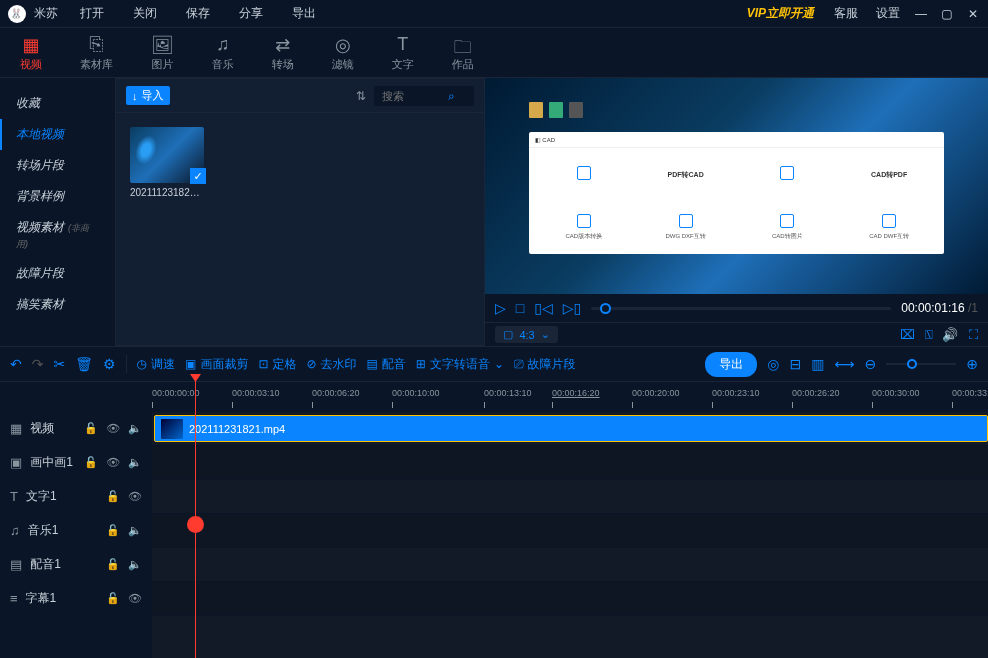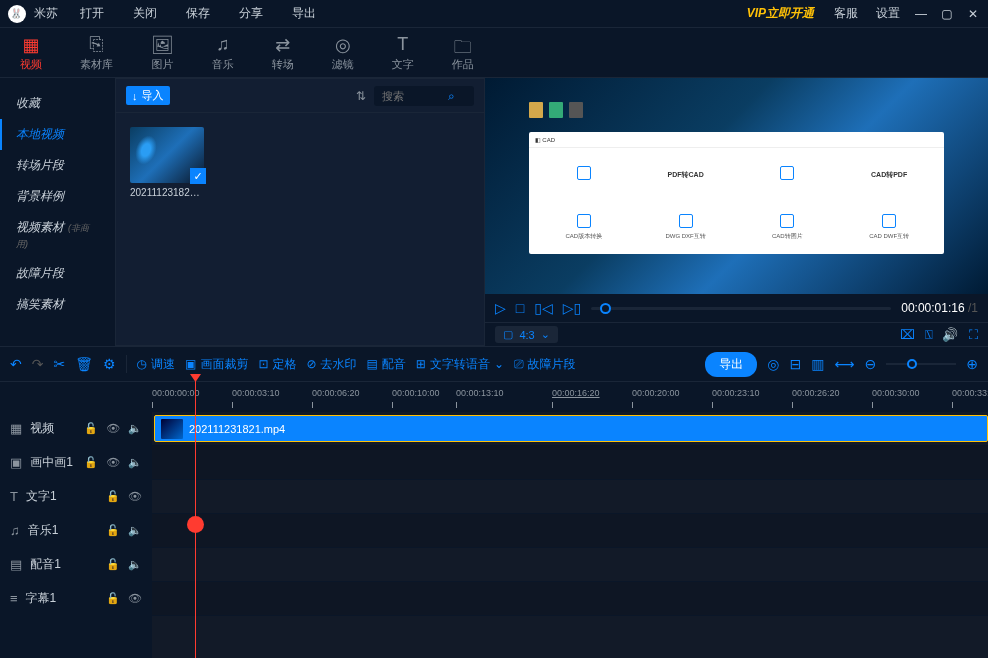--- a/index.html
+++ b/index.html
@@ -320,21 +320,21 @@
 </div>
 
 <div class="timeline">
   <div class="ruler">
     <div class="ruler-pad"></div>
     <div class="ruler-ticks" id="ruler-ticks">
         <div class="tick" style="left: 0px;">00:00:00:00</div>
         <div class="tick" style="left: 80px;">00:00:03:10</div>
         <div class="tick" style="left: 160px;">00:00:06:20</div>
         <div class="tick" style="left: 240px;">00:00:10:00</div>
-        <div class="tick" style="left: 304px;">00:00:13:10</div>
+        <div class="tick" style="left: 332px;">00:00:13:10</div>
         <div class="tick" style="left: 400px; text-decoration: underline;">00:00:16:20</div>
         <div class="tick" style="left: 480px;">00:00:20:00</div>
         <div class="tick" style="left: 560px;">00:00:23:10</div>
         <div class="tick" style="left: 640px;">00:00:26:20</div>
         <div class="tick" style="left: 720px;">00:00:30:00</div>
         <div class="tick" style="left: 800px;">00:00:33:10</div>
       </div>
   </div>
   <div class="tracks">
     <div class="track">

